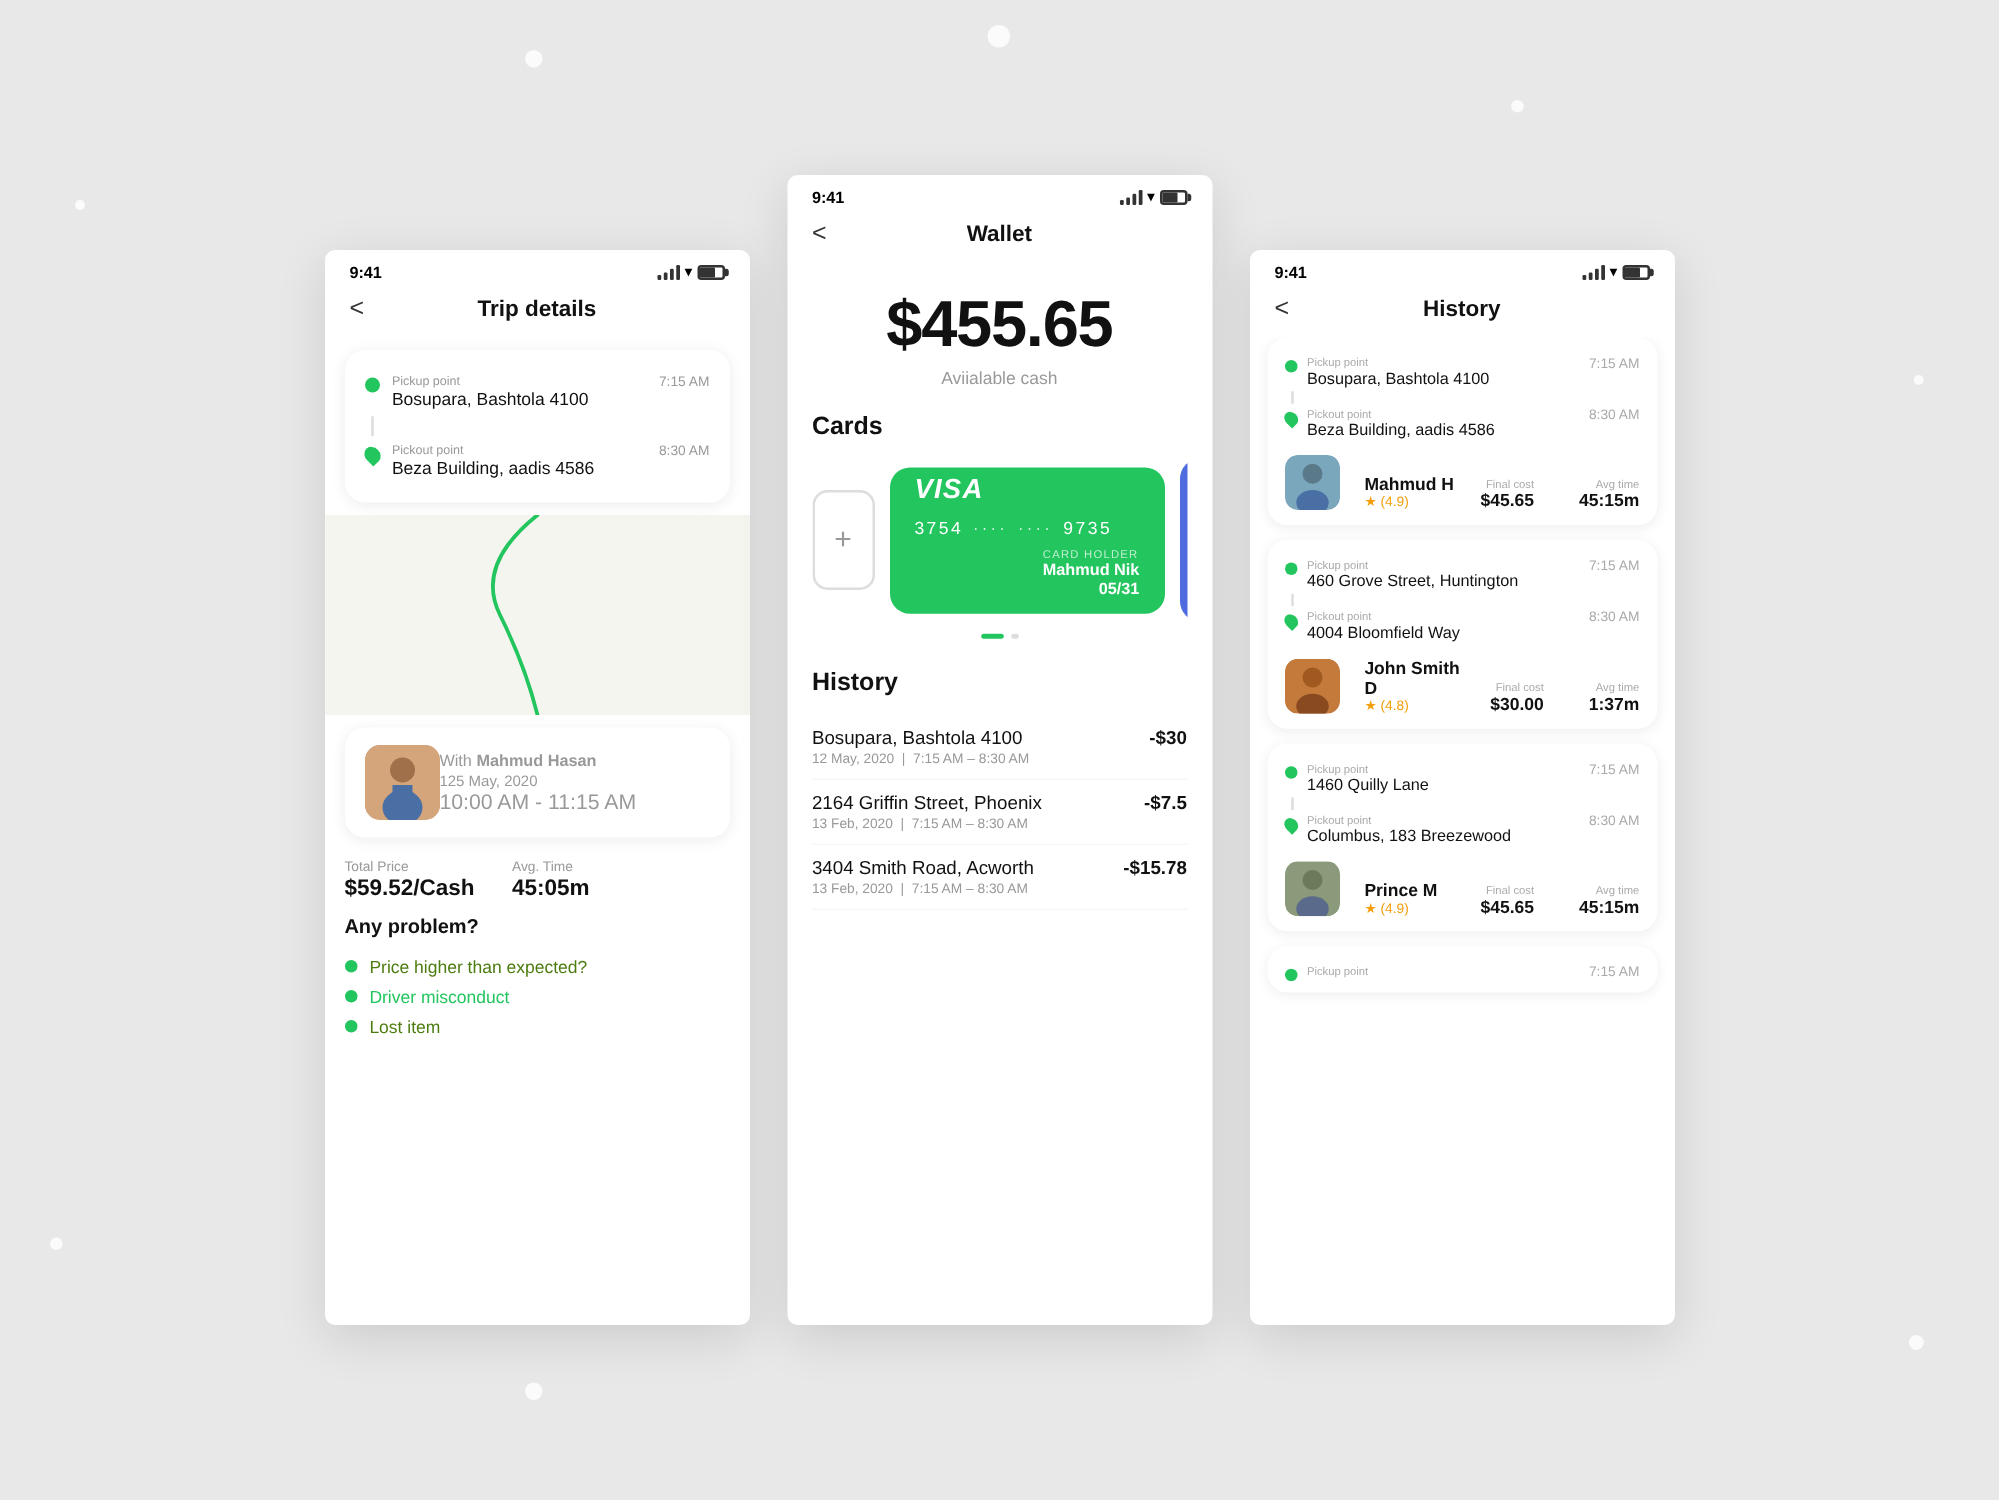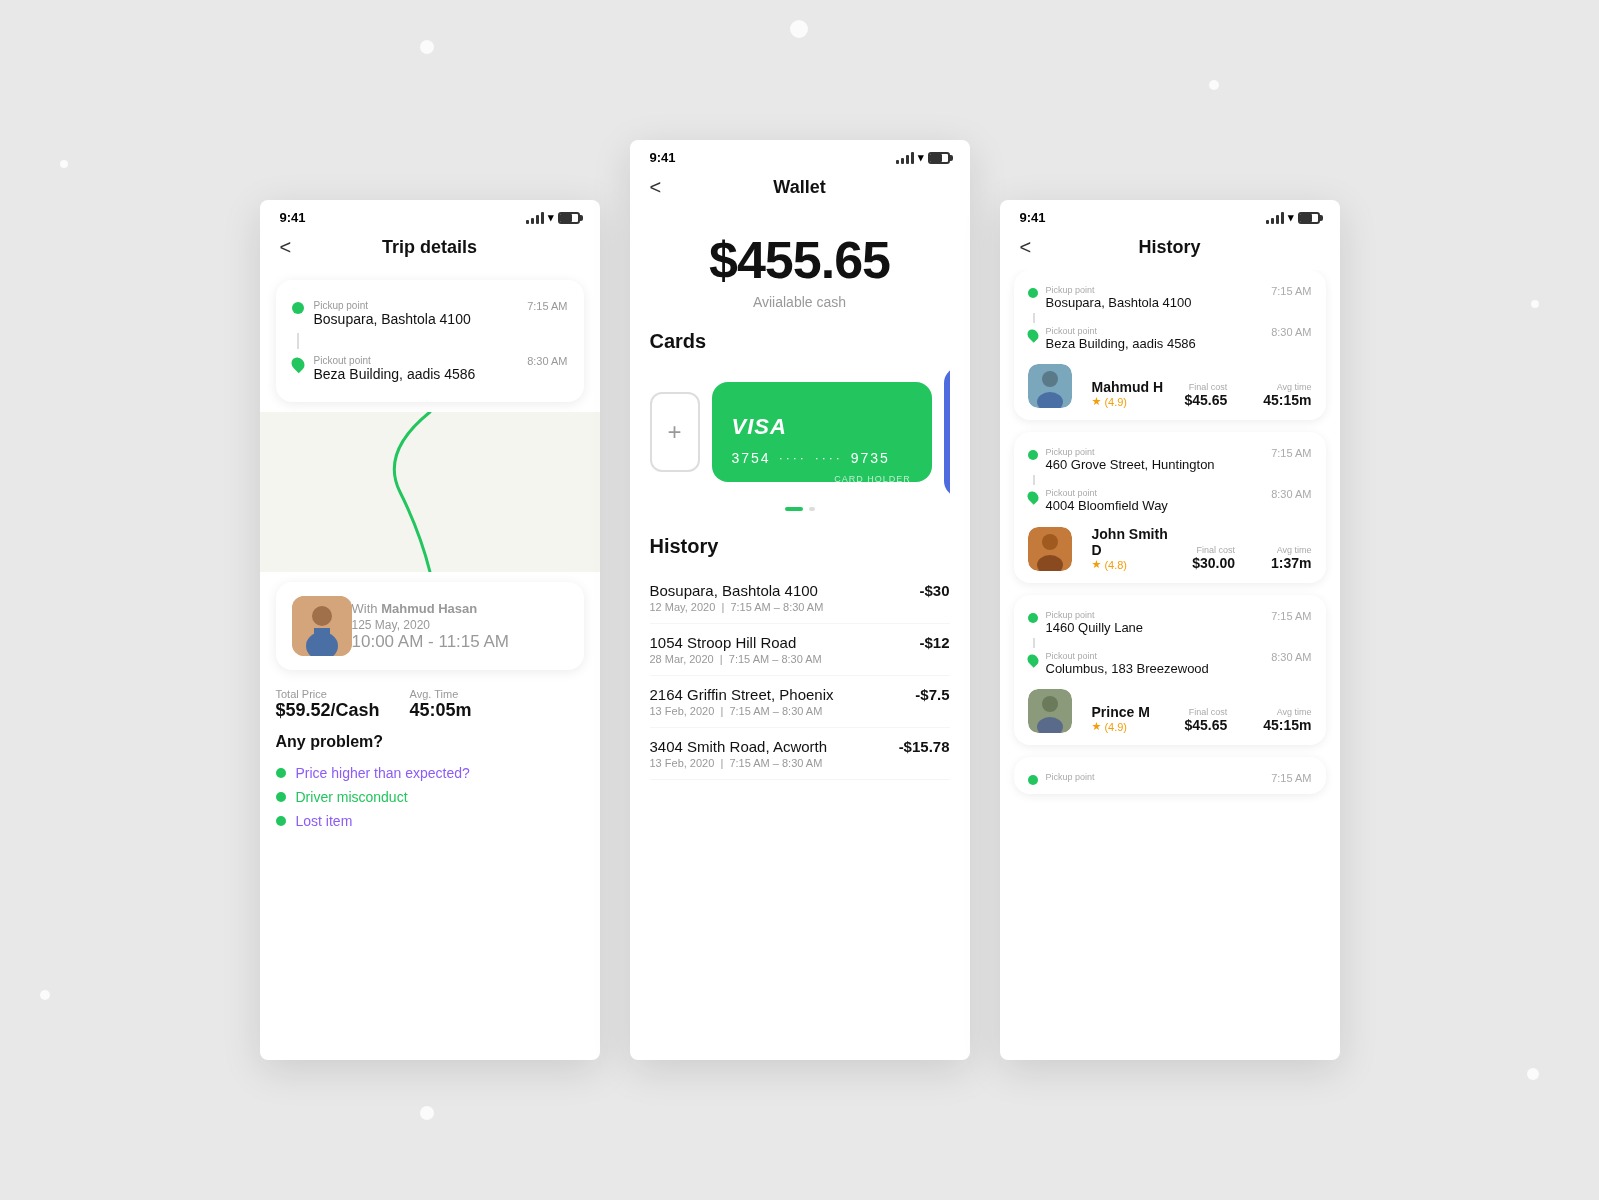--- a/index.html
+++ b/index.html
@@ -228,21 +228,21 @@
     }
     .problem-dot {
       width: 10px;
       height: 10px;
       border-radius: 50%;
       background: #22c55e;
       flex-shrink: 0;
     }
     .problem-text {
       font-size: 14px;
-      color: #8b5cf6;
+      color: #4d7c0f;
     }
     .problem-text.active {
       color: #22c55e;
       font-weight: 500;
     }
 
     
     .wallet-balance {
       text-align: center;
       padding: 20px 20px 10px;
@@ -283,23 +283,23 @@
       align-items: center;
       justify-content: center;
       font-size: 24px;
       color: #999;
       cursor: pointer;
       flex-shrink: 0;
     }
     .credit-card {
       background: #22c55e;
       border-radius: 16px;
-      padding: 32px 20px;
+      padding: 4px 20px;
       width: 220px;
-      height: 100px;
+      height: 117px;
       flex-shrink: 0;
       position: relative;
       color: white;
     }
     .card-brand {
       font-size: 22px;
       font-weight: 900;
       letter-spacing: 1px;
       font-style: italic;
     }
@@ -635,27 +635,20 @@
     <div class="history-title">History</div>
     <div class="history-item">
       <div class="history-item-top">
         <span class="history-address">Bosupara, Bashtola 4100</span>
         <span class="history-amount">-$30</span>
       </div>
       <div class="history-meta">12 May, 2020 &nbsp;|&nbsp; 7:15 AM – 8:30 AM</div>
     </div>
     <div class="history-item">
       <div class="history-item-top">
-        <span class="history-address">1054  Stroop Hill Road</span>
-        <span class="history-amount">-$12</span>
-      </div>
-      <div class="history-meta">28 Mar, 2020 &nbsp;|&nbsp; 7:15 AM – 8:30 AM</div>
-    </div>
-    <div class="history-item">
-      <div class="history-item-top">
         <span class="history-address">2164  Griffin Street, Phoenix</span>
         <span class="history-amount">-$7.5</span>
       </div>
       <div class="history-meta">13 Feb, 2020 &nbsp;|&nbsp; 7:15 AM – 8:30 AM</div>
     </div>
     <div class="history-item">
       <div class="history-item-top">
         <span class="history-address">3404  Smith Road, Acworth</span>
         <span class="history-amount">-$15.78</span>
       </div>

